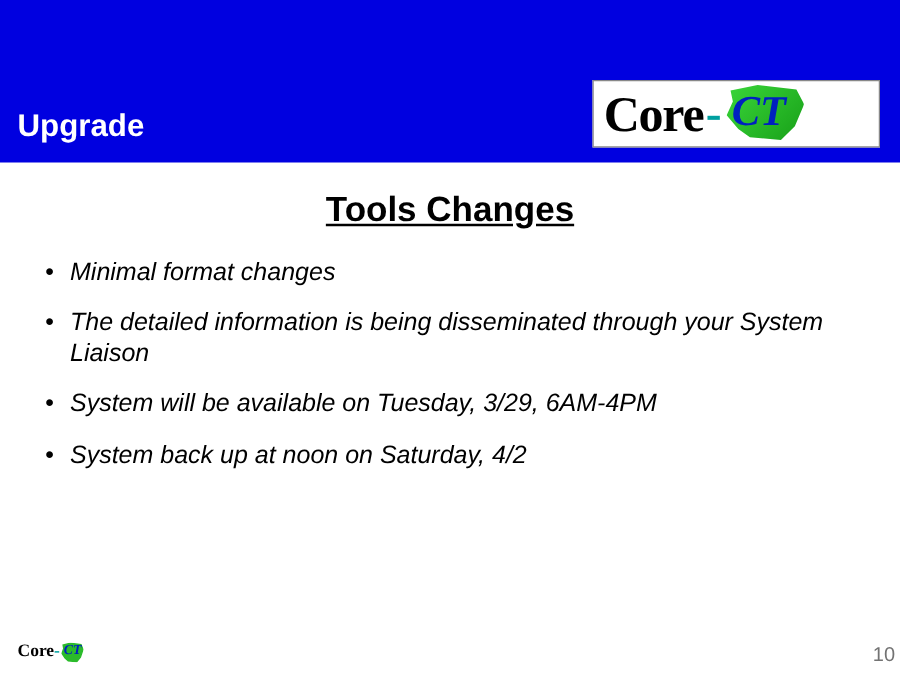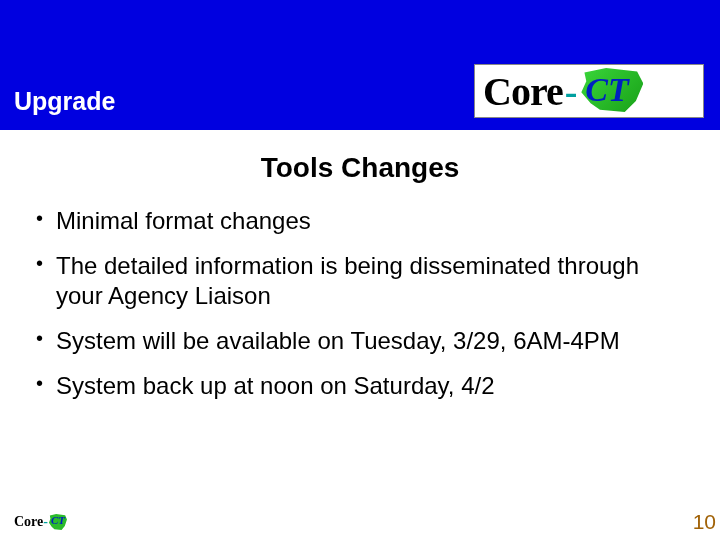--- a/index.html
+++ b/index.html
@@ -72,32 +72,34 @@
     font-weight: bold;
     font-style: italic;
     color: #0020c0;
   }
   .slide-title {
     text-align: center;
     font-size: 28px;
     font-weight: bold;
     color: #000;
     margin-top: 22px;
+    text-decoration: underline;
   }
   ul.bullets {
     list-style: none;
     margin: 22px 28px 0 36px;
   }
   ul.bullets li {
-    font-size: 24px;
+    font-size: 20px;
     color: #000;
     line-height: 1.22;
     margin-bottom: 16px;
     padding-left: 20px;
     position: relative;
+    font-style: italic;
   }
   ul.bullets li::before {
     content: "•";
     position: absolute;
     left: 0;
     top: 0;
     font-size: 20px;
   }
   .logo-small {
     position: absolute;
@@ -138,22 +140,22 @@
     font-family: "Times New Roman", serif;
     font-size: 11px;
     font-weight: bold;
     font-style: italic;
     color: #0020c0;
   }
   .page-num {
     position: absolute;
     right: 4px;
     bottom: 6px;
-    font-size: 21px;
-    color: #a16207;
+    font-size: 16px;
+    color: #737373;
   }
 </style>
 </head>
 <body>
 
 <div class="header-band">
   <div class="header-title">Upgrade</div>
   <div class="logo-large">
     <span class="core">Core</span>
     <span class="dash">-</span>
@@ -161,21 +163,21 @@
       <span class="state"></span>
       <span class="ct-text">CT</span>
     </span>
   </div>
 </div>
 
 <div class="slide-title">Tools Changes</div>
 
 <ul class="bullets">
   <li>Minimal format changes</li>
-  <li>The detailed information is being disseminated through your Agency Liaison</li>
+  <li>The detailed information is being disseminated through your System Liaison</li>
   <li>System will be available on Tuesday, 3/29, 6AM-4PM</li>
   <li>System back up at noon on Saturday, 4/2</li>
 </ul>
 
 <div class="logo-small">
   <span class="core">Core</span>
   <span class="dash">-</span>
   <span class="ct-shape">
     <span class="state"></span>
     <span class="ct-text">CT</span>

